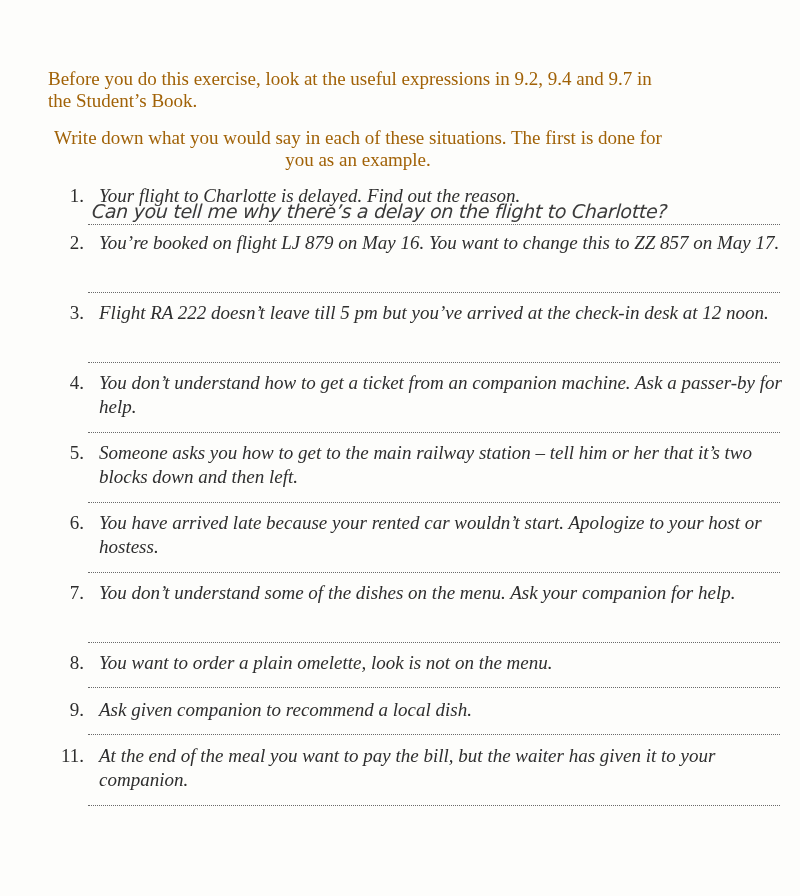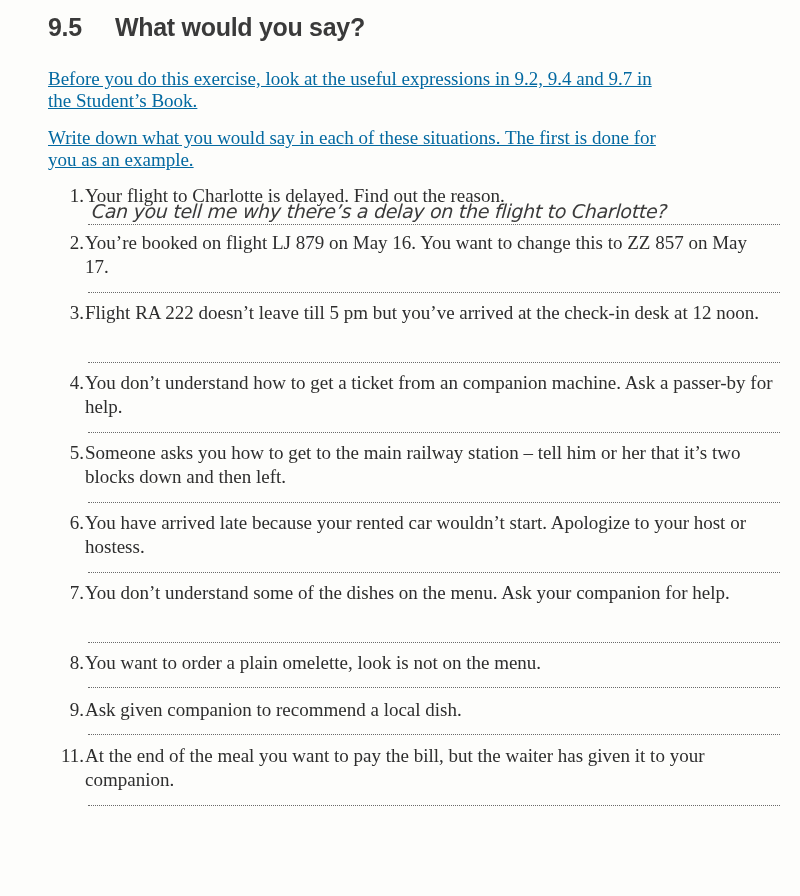--- a/index.html
+++ b/index.html
@@ -33,43 +33,43 @@
     .title .num {
       display: inline-block;
       width: 67px;
     }
     .para {
       position: absolute;
       left: 48px;
       font-family: "Liberation Serif", serif;
       font-size: 19px;
       line-height: 22px;
-      color: #0369a1;
+      color: #a16207;
       width: 620px;
-      text-decoration: underline;
     }
     .item {
       position: absolute;
       left: 48px;
       width: 740px;
       font-family: "Liberation Serif", serif;
       font-size: 19px;
       line-height: 24px;
       color: #2e2e2e;
     }
     .item .n {
       position: absolute;
       left: 0;
       width: 36px;
       text-align: right;
     }
     .item .t {
       position: absolute;
-      left: 37px;
+      left: 51px;
       width: 690px;
+      font-style: italic;
     }
     .line {
       position: absolute;
       left: 88px;
       width: 692px;
       height: 0;
       border-bottom: 1.5px dotted #6a6a6a;
     }
     .hand {
       position: absolute;
@@ -82,26 +82,23 @@
       letter-spacing: -0.3px;
       white-space: nowrap;
       transform: skewX(-4deg);
     }
   </style>
 </head>
 <body>
 
 <div class="page">
 
-  <div class="title">
-    <span class="num">9.5</span><span>What would you say?</span>
-  </div>
 
   <div class="para" style="top:68px;">Before you do this exercise, look at the useful expressions in 9.2, 9.4 and 9.7 in the Student’s Book.</div>
-  <div class="para" style="top:127px;">Write down what you would say in each of these situations. The first is done for you as an example.</div>
+  <div class="para" style="top:127px;text-align:center;">Write down what you would say in each of these situations. The first is done for you as an example.</div>
 
   <div class="item" style="top:184px;">
     <span class="n">1.</span>
     <span class="t">Your flight to Charlotte is delayed. Find out the reason.</span>
   </div>
   <div class="hand">Can you tell me why there’s a delay on the flight to Charlotte?</div>
   <div class="line" style="top:224px;"></div>
 
   <div class="item" style="top:231px;">
     <span class="n">2.</span>

